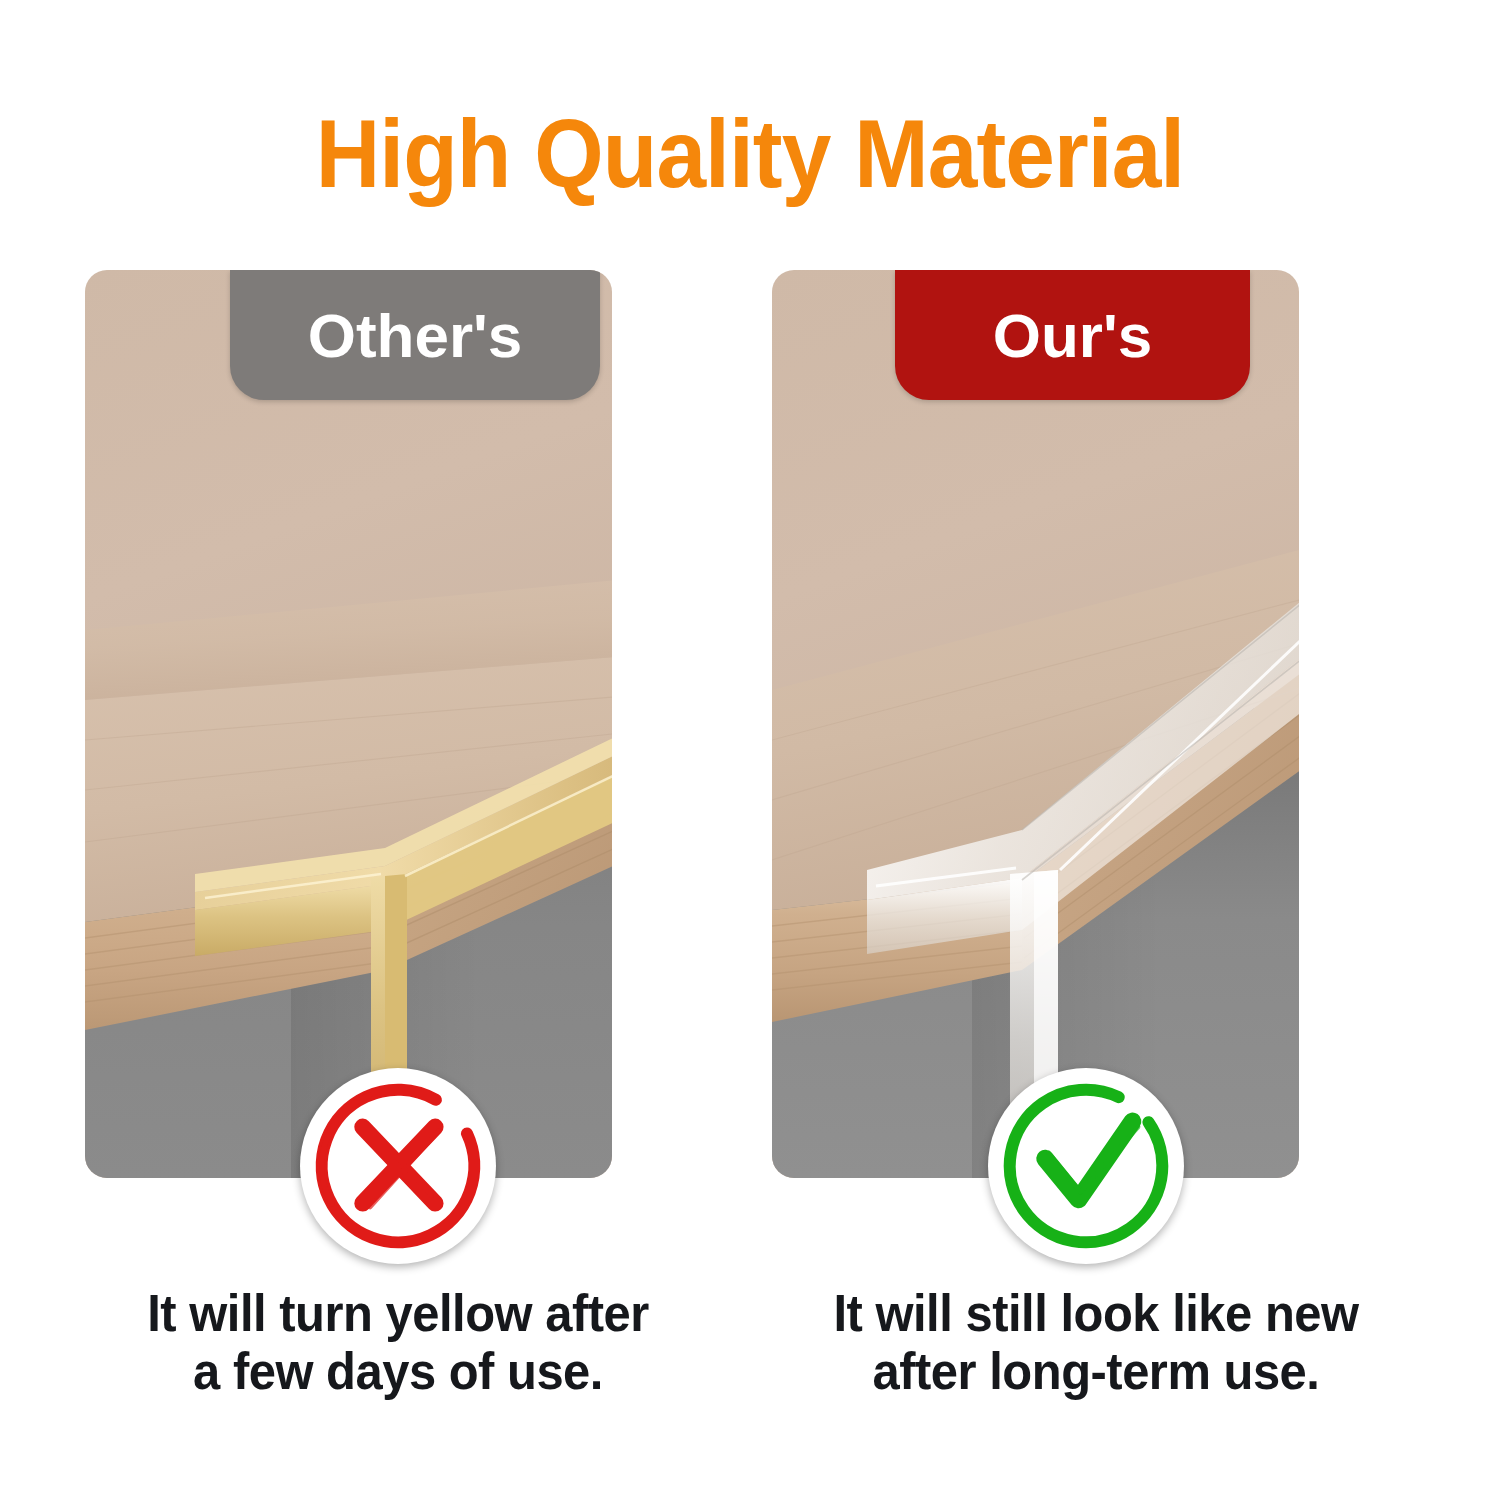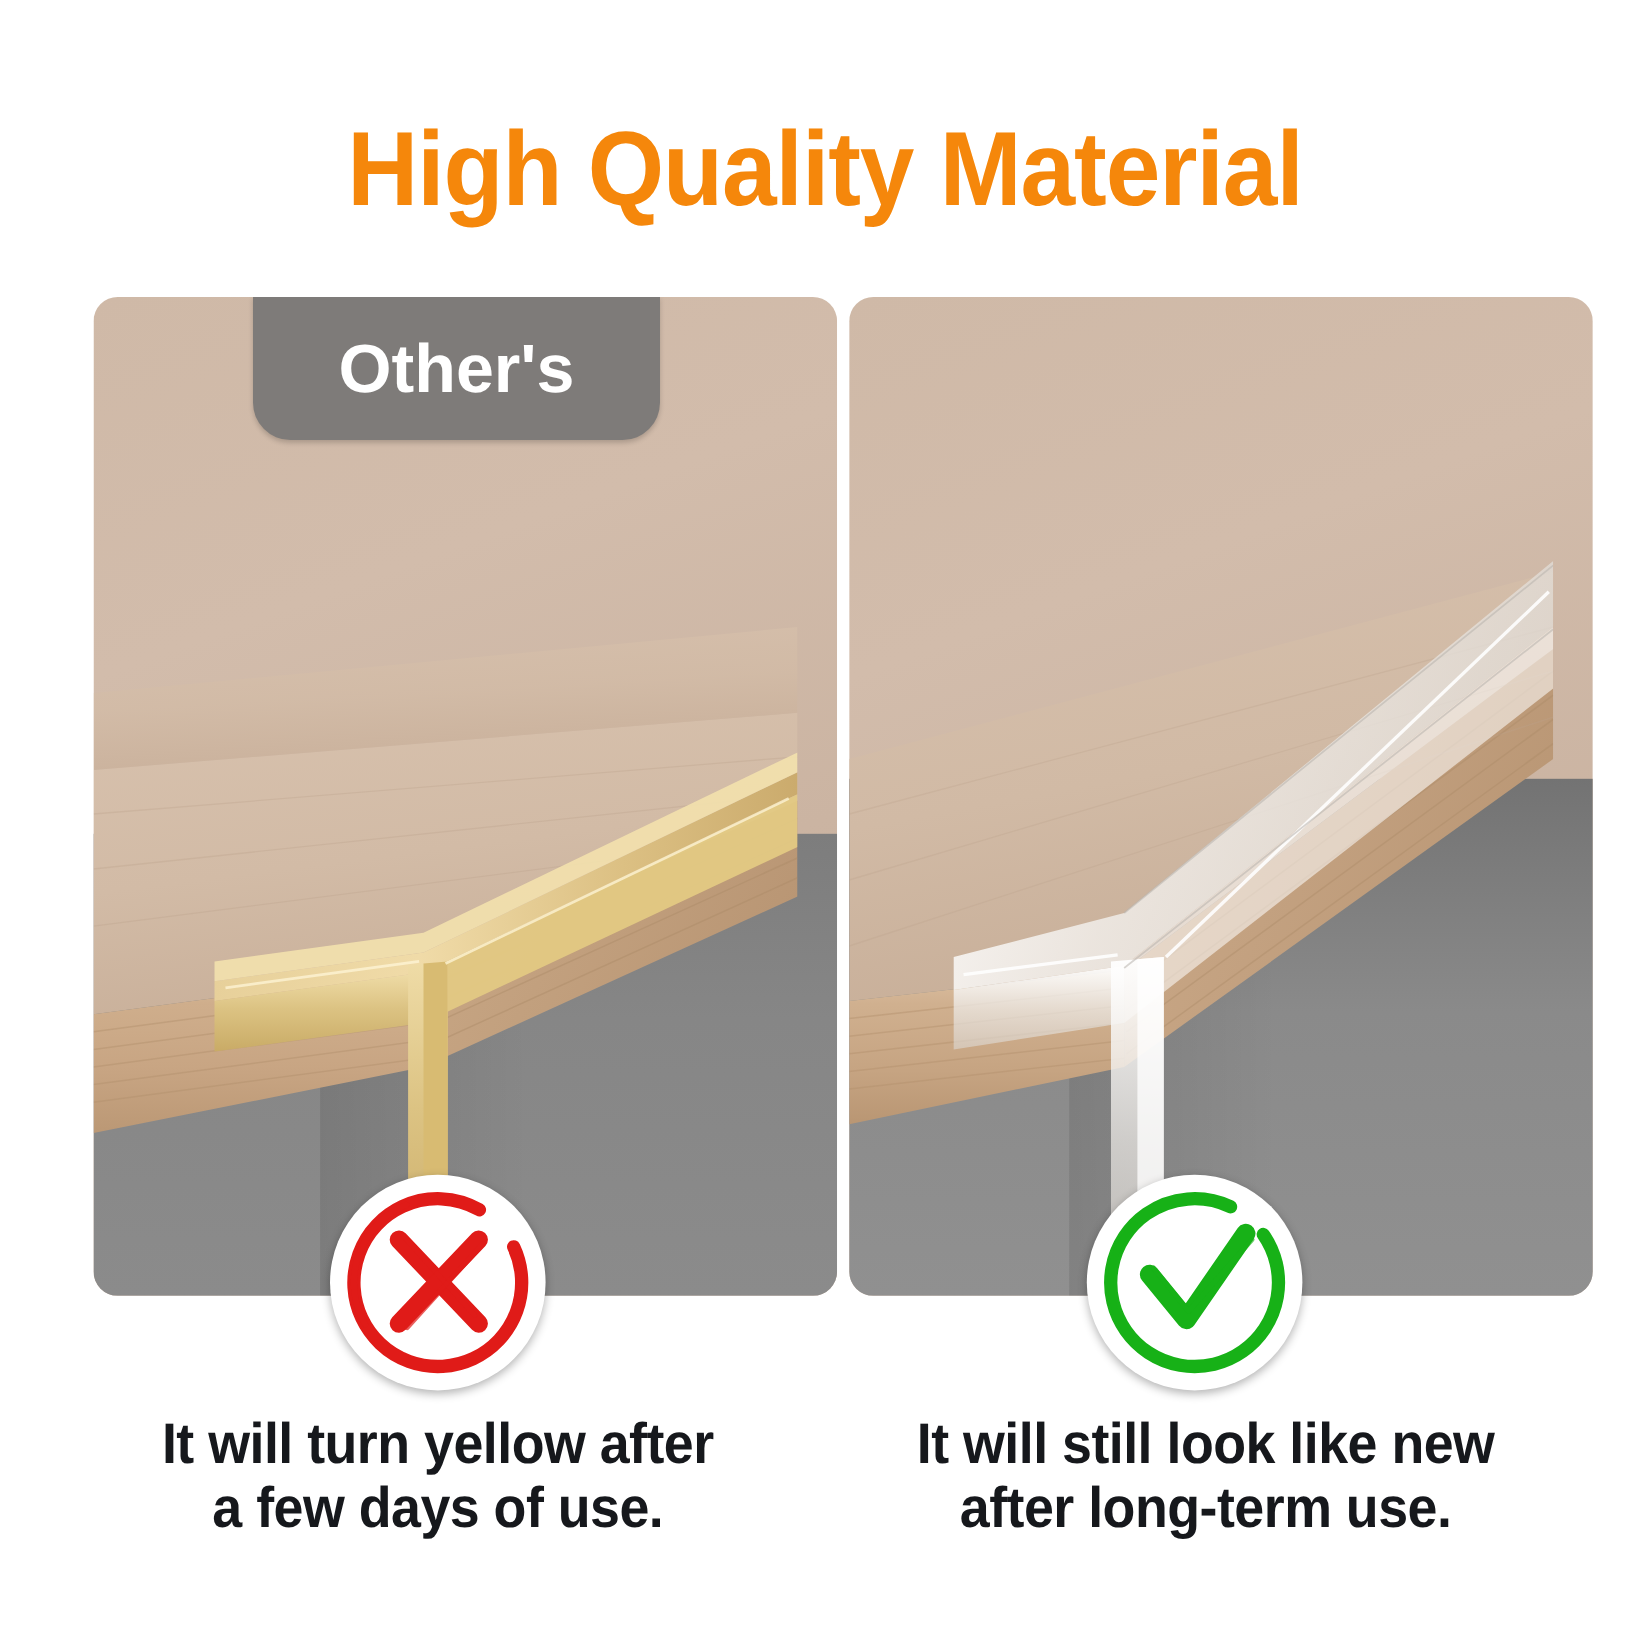--- a/index.html
+++ b/index.html
@@ -28,21 +28,21 @@
     color: #F5870B;
     letter-spacing: -1px;
     transform: scaleX(0.93);
     white-space: nowrap;
   }
 
   
   .panel {
     position: absolute;
     top: 270px;
-    width: 676px;
+    width: 527px;
     height: 908px;
     border-radius: 22px;
     overflow: hidden;
   }
   #panel-other { left: 85px; }
   #panel-ours  { left: 772px; }
 
   
   .scene {
     position: absolute;
@@ -297,20 +297,23 @@
       <g stroke="#ffffff" stroke-width="3" opacity="0.9">
         <line x1="104" y1="616" x2="244" y2="598"></line>
         <line x1="288" y1="600" x2="636" y2="268"></line>
       </g>
       <g stroke="#b9b4ae" stroke-width="1.6" opacity="0.55">
         <line x1="250" y1="560" x2="640" y2="244"></line>
         <line x1="250" y1="610" x2="640" y2="302"></line>
       </g>
     </svg>
 
+    <div class="badge" id="badge-ours">
+      <span>Our's</span>
+    </div>
   </div>
 </div>
 
 <div class="verdict" id="verdict-other">
   <svg viewBox="0 0 100 100">
     <circle cx="50" cy="50" r="41" fill="none" stroke="#E01B18" stroke-width="6.5" stroke-linecap="round" stroke-dasharray="232 25" transform="rotate(-25 50 50)"></circle>
     <circle cx="50" cy="50" r="41" fill="none" stroke="#E01B18" stroke-width="3" stroke-linecap="round" stroke-dasharray="70 190" opacity="0.7" transform="rotate(150 50 50)"></circle>
     <path d="M31 29 L70 70" stroke="#E01B18" stroke-width="9" stroke-linecap="round" fill="none"></path>
     <path d="M70 29 L31 70" stroke="#E01B18" stroke-width="9" stroke-linecap="round" fill="none"></path>
     <path d="M33 27 L68 66" stroke="#E01B18" stroke-width="2.5" stroke-linecap="round" opacity="0.7" fill="none"></path>

